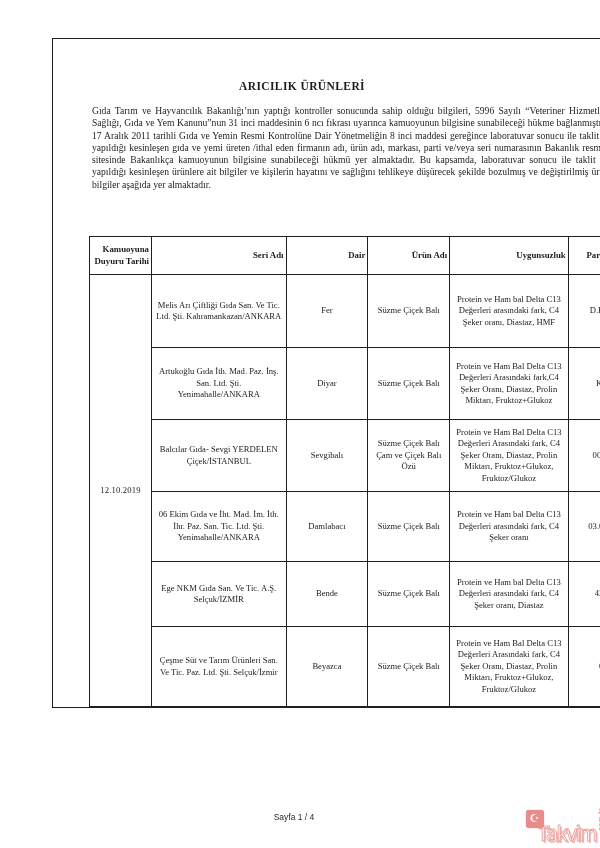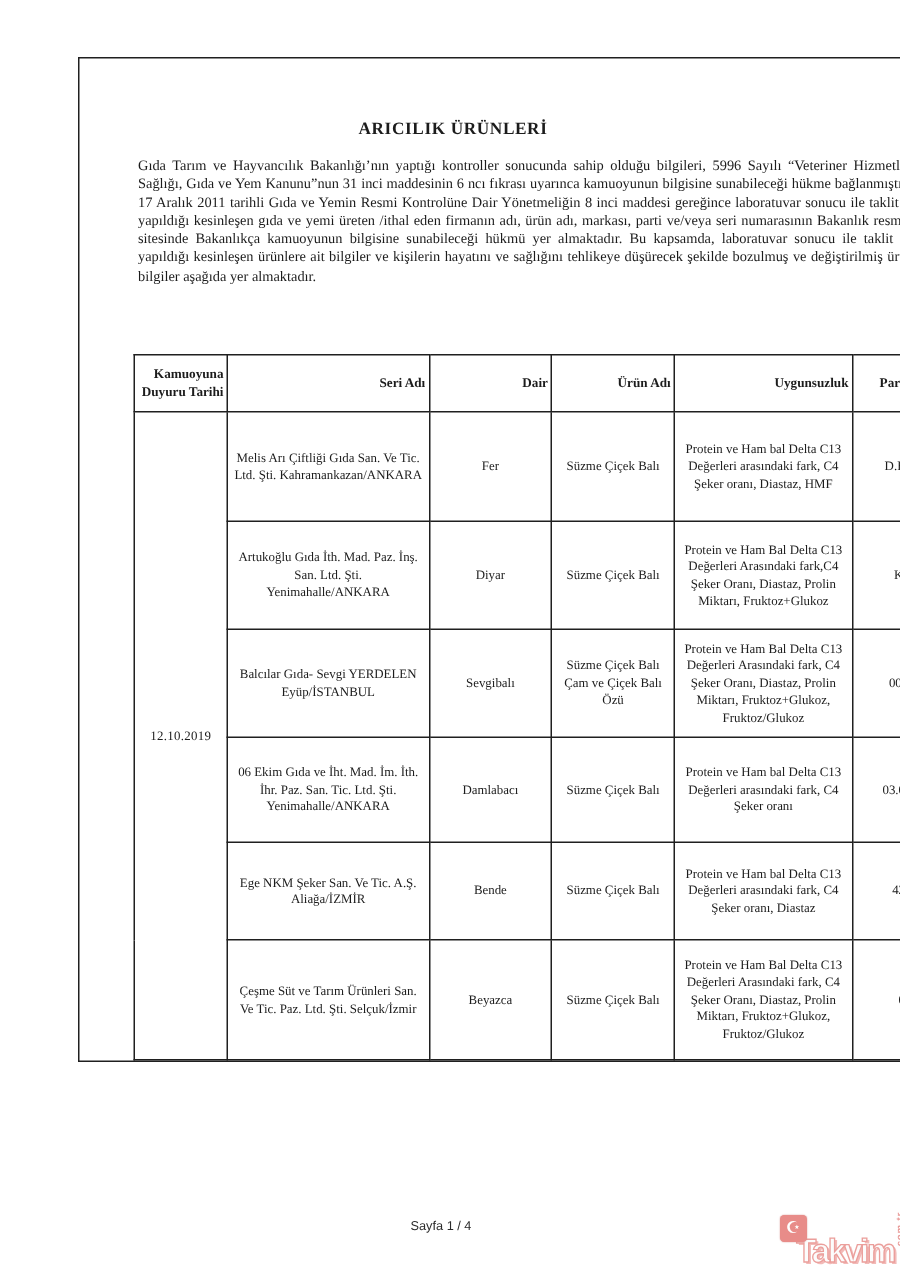--- a/index.html
+++ b/index.html
@@ -109,21 +109,21 @@
     font-size: 11px;
     line-height: 18px;
     text-align: center;
     font-family: "DejaVu Sans", sans-serif;
     box-shadow: 0 0 1px #b02722;
     z-index: 2;
   }
   .wm-brand {
     margin-left: -7px;
     font-family: "Liberation Sans", "DejaVu Sans", sans-serif;
-    font-weight: bold;
+    font-weight: normal;
     font-size: 22px;
     letter-spacing: -1.5px;
     color: #fbfbfb;
     -webkit-text-stroke: 0.9px #dd5a54;
     text-shadow: 1.6px 1.6px 0 rgba(217, 58, 53, 0.6);
     z-index: 1;
     margin-top: 30px;
   }
   .wm-suffix {
     writing-mode: vertical-rl;
@@ -175,35 +175,35 @@
           <td>D.B.1/4</td>
         </tr>
         <tr style="height: 72px;">
           <td>Artukoğlu Gıda İth. Mad. Paz. İnş. San. Ltd. Şti. Yenimahalle/ANKARA</td>
           <td>Diyar</td>
           <td>Süzme Çiçek Balı</td>
           <td>Protein ve Ham Bal Delta C13 Değerleri Arasındaki fark,C4 Şeker Oranı, Diastaz, Prolin Miktarı, Fruktoz+Glukoz</td>
           <td>K60</td>
         </tr>
         <tr style="height: 72px;">
-          <td>Balcılar Gıda- Sevgi YERDELEN Eyüp/İSTANBUL</td>
+          <td>Balcılar Gıda- Sevgi YERDELEN Çiçek/İSTANBUL</td>
           <td>Sevgibalı</td>
           <td>Süzme Çiçek Balı Çam ve Çiçek Balı Özü</td>
           <td>Protein ve Ham Bal Delta C13 Değerleri Arasındaki fark, C4 Şeker Oranı, Diastaz, Prolin Miktarı, Fruktoz+Glukoz, Fruktoz/Glukoz</td>
           <td>00001</td>
         </tr>
         <tr style="height: 70px;">
           <td>06 Ekim Gıda ve İht. Mad. İm. İth. İhr. Paz. San. Tic. Ltd. Şti. Yenimahalle/ANKARA</td>
           <td>Damlabacı</td>
           <td>Süzme Çiçek Balı</td>
           <td>Protein ve Ham bal Delta C13 Değerleri arasındaki fark, C4 Şeker oranı</td>
           <td>03.04.20</td>
         </tr>
         <tr style="height: 65px;">
-          <td>Ege NKM Şeker San. Ve Tic. A.Ş. Aliağa/İZMİR</td>
+          <td>Ege NKM Gıda San. Ve Tic. A.Ş. Selçuk/İZMİR</td>
           <td>Bende</td>
           <td>Süzme Çiçek Balı</td>
           <td>Protein ve Ham bal Delta C13 Değerleri arasındaki fark, C4 Şeker oranı, Diastaz</td>
           <td>4258</td>
         </tr>
         <tr style="height: 80px;">
           <td>Çeşme Süt ve Tarım Ürünleri San. Ve Tic. Paz. Ltd. Şti. Selçuk/İzmir</td>
           <td>Beyazca</td>
           <td>Süzme Çiçek Balı</td>
           <td>Protein ve Ham Bal Delta C13 Değerleri Arasındaki fark, C4 Şeker Oranı, Diastaz, Prolin Miktarı, Fruktoz+Glukoz, Fruktoz/Glukoz</td>

